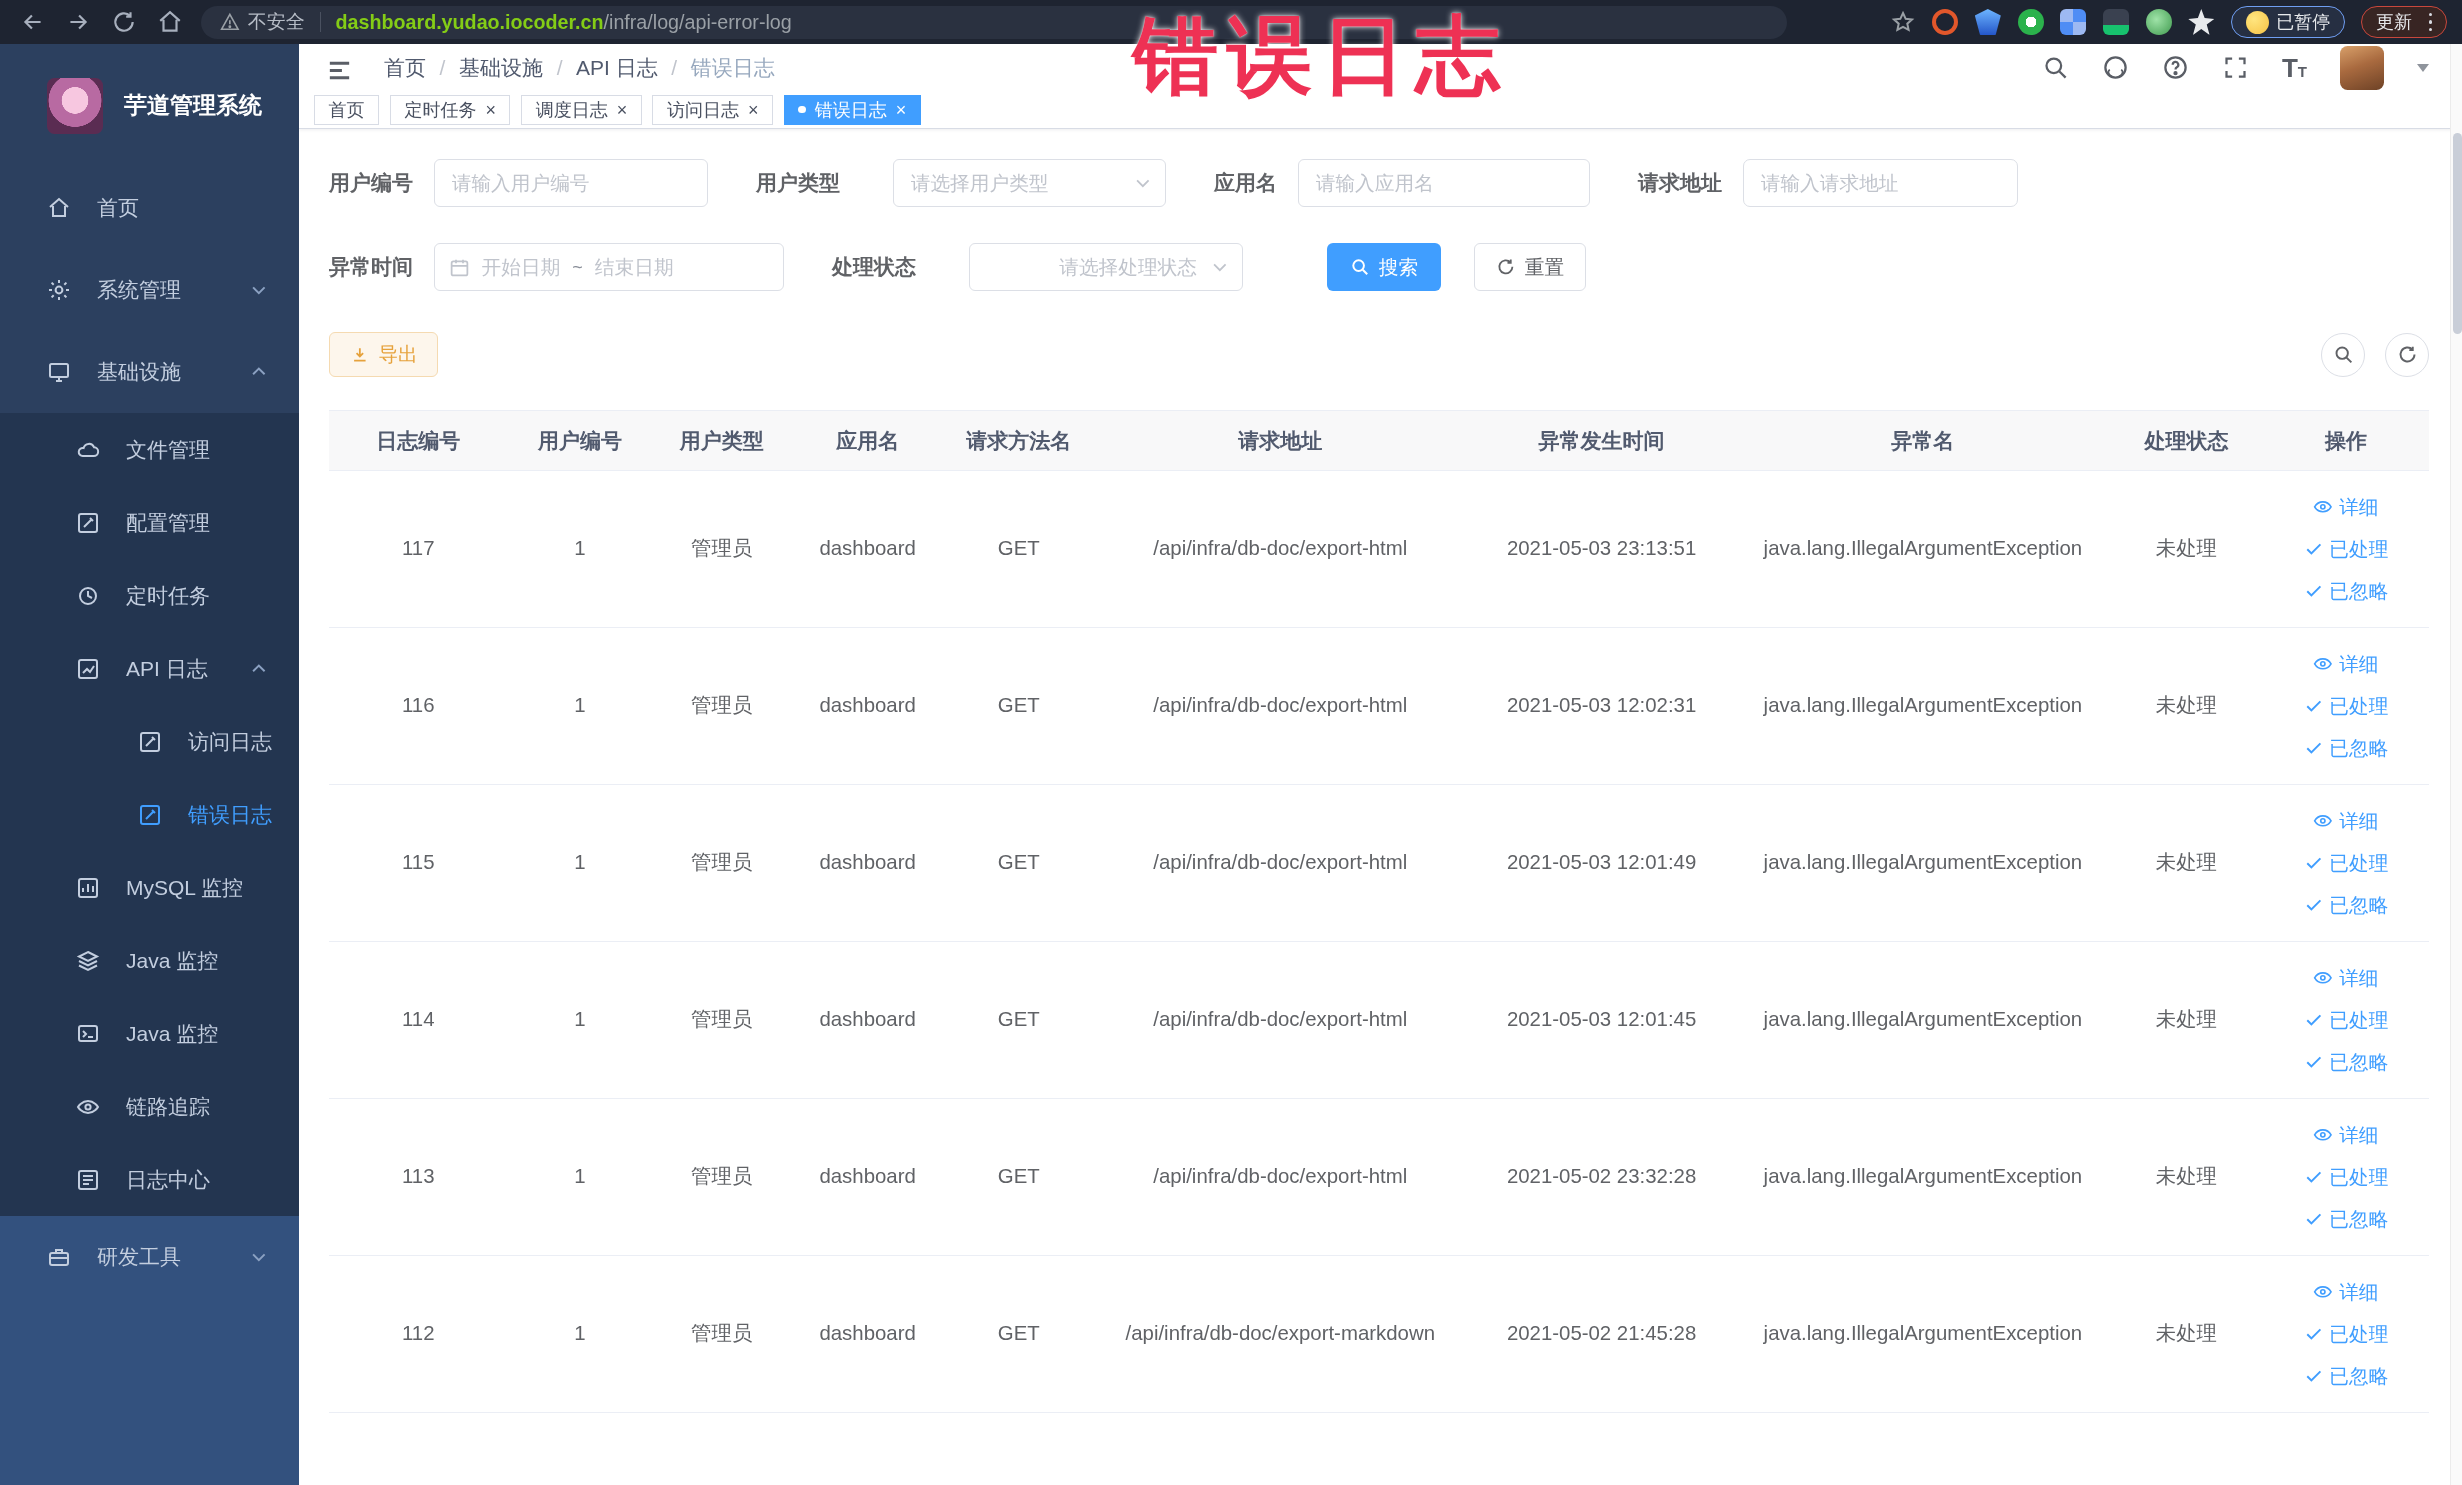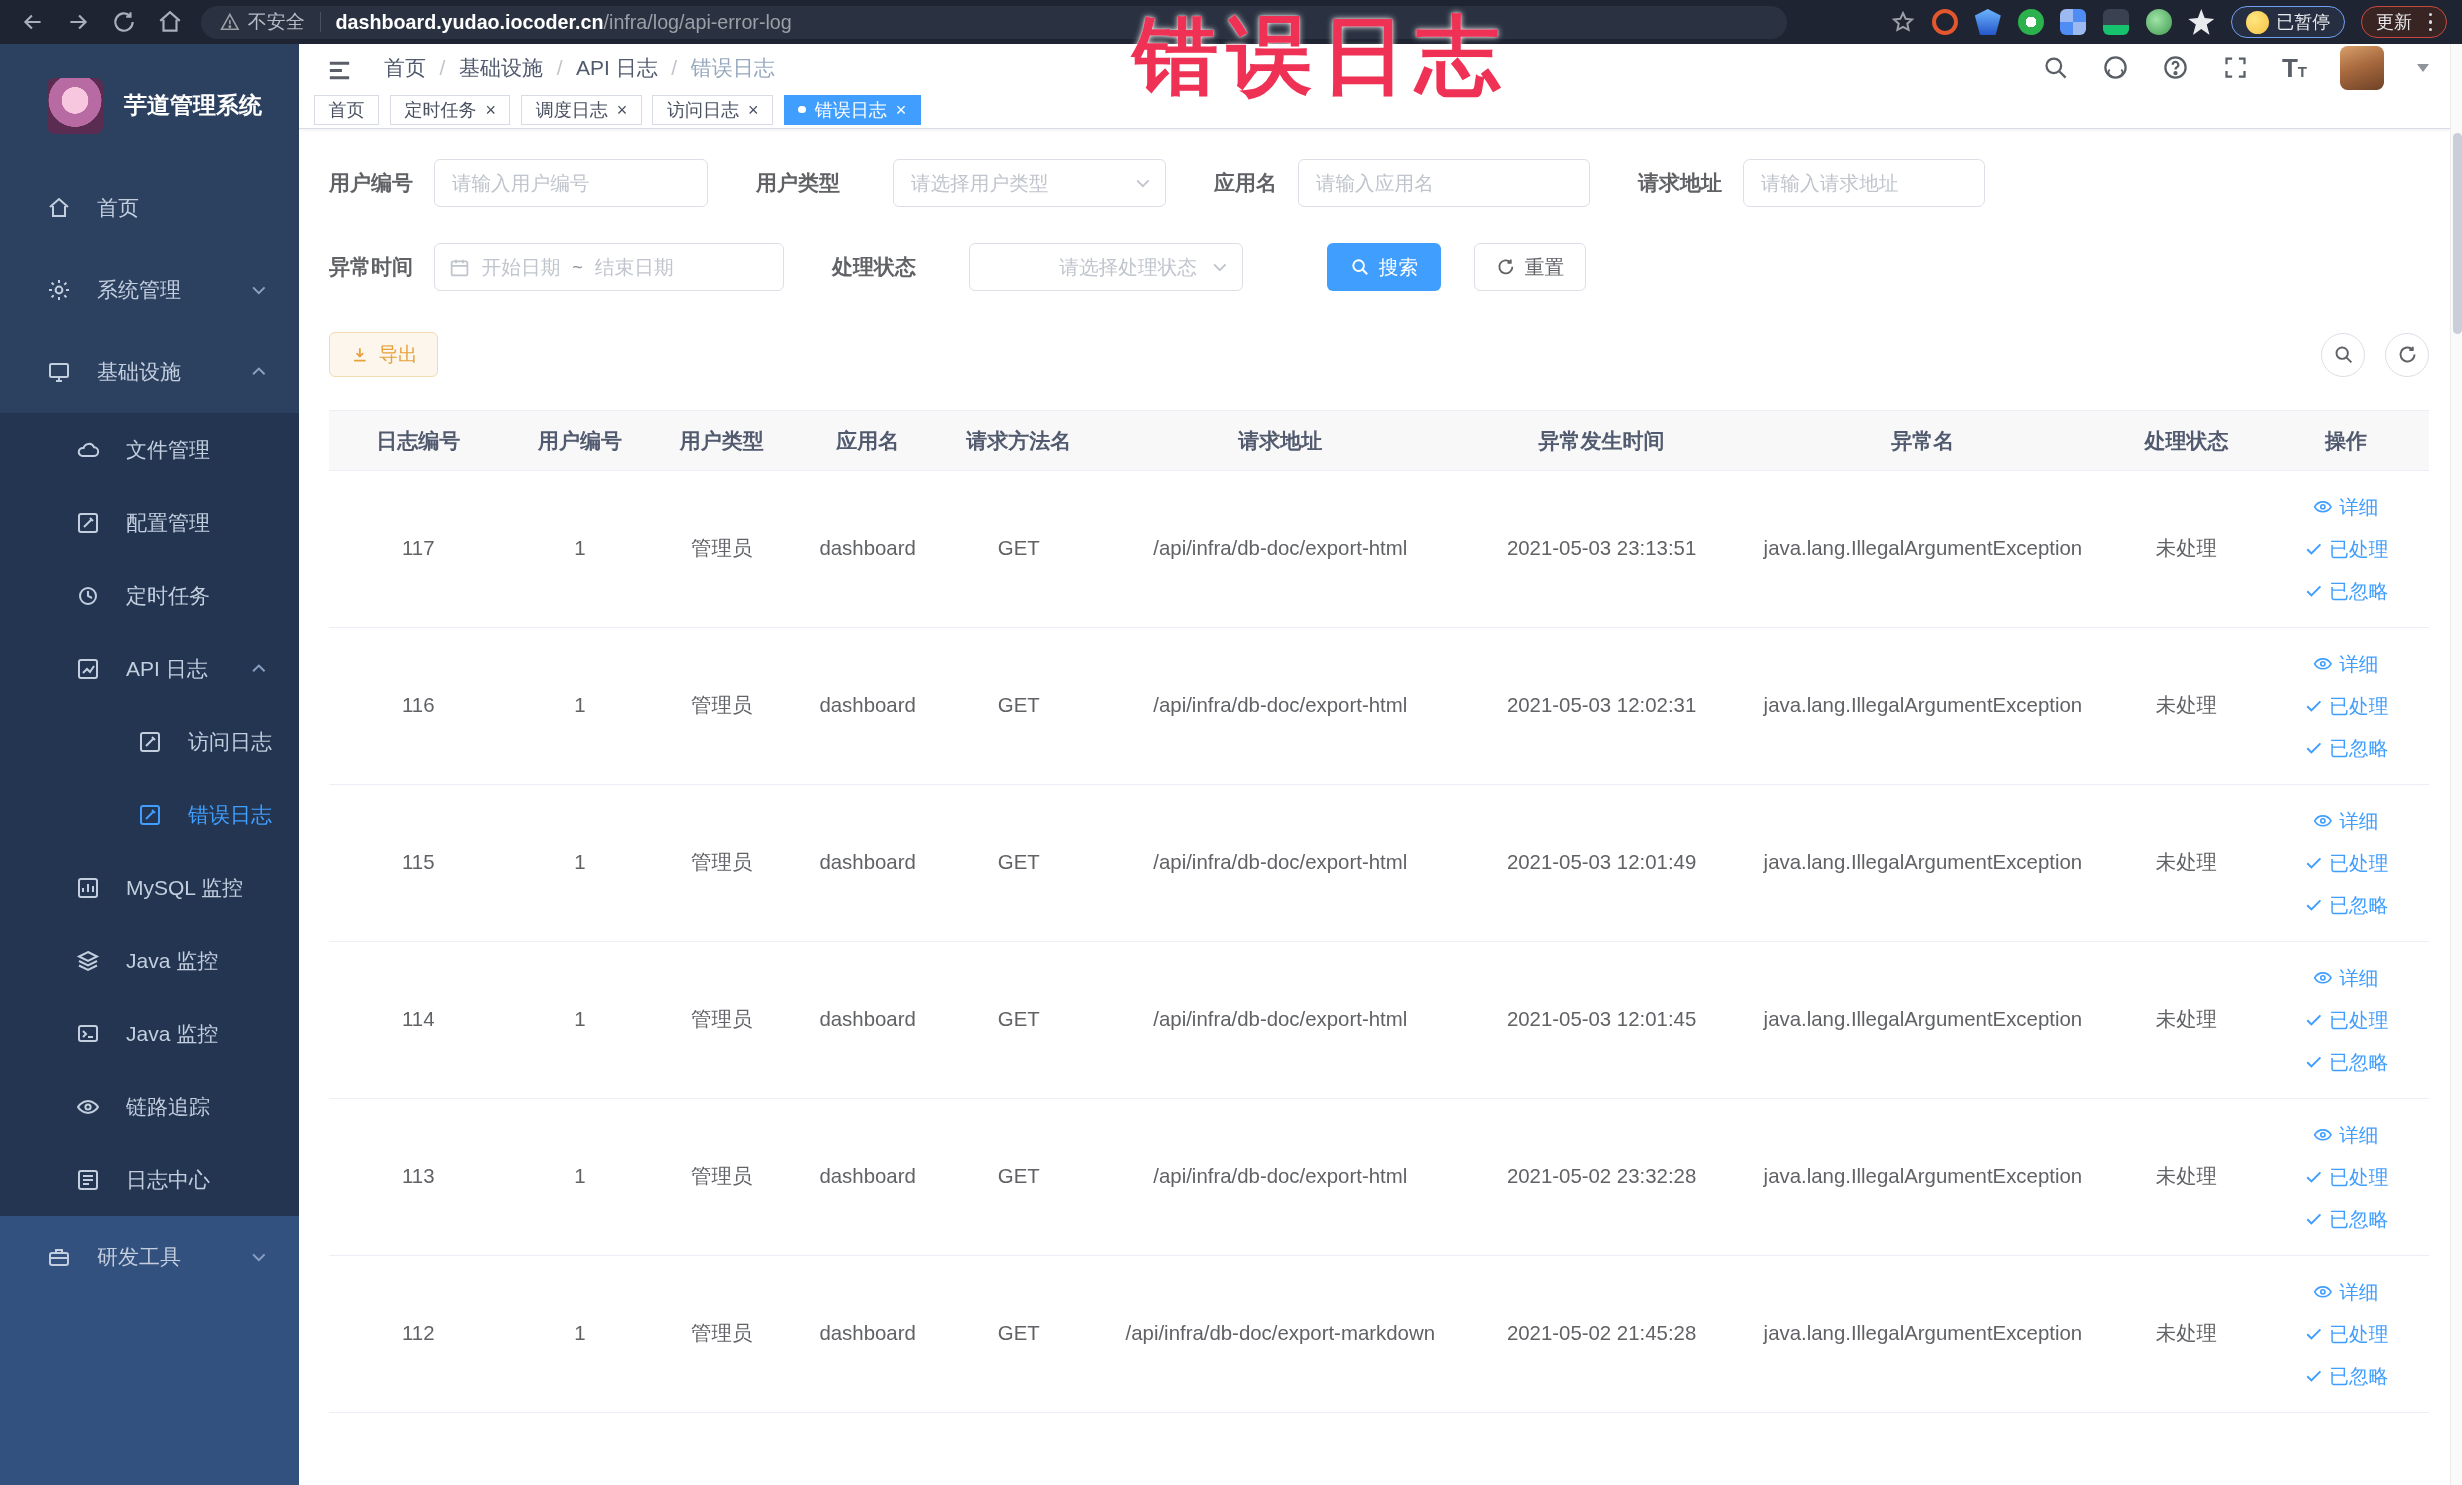--- a/index.html
+++ b/index.html
@@ -9,21 +9,21 @@
   
   .chrome { position:absolute; top:0; left:0; width:2462px; height:44px;
     background:#1e2431; display:flex; align-items:center; z-index:5; }
   .chrome .navic { width:26px; height:26px; margin-left:19.7px; color:#a7afbd; flex:0 0 auto; }
   .chrome .navic svg { width:100%; height:100%; }
   .urlpill { height:33px; margin-left:18px; width:1586px; background:#2a3140;
     border-radius:16.7px; display:flex; align-items:center; padding:0 19.7px; color:#9aa0a6; }
   .urlpill .warn { width:19.7px; height:19.7px; margin-right:7.6px; color:#9aa0a6; }
   .sec-label { font-size:19px; color:#b6bcc6; white-space:nowrap; }
   .pill-div { width:0.8px; height:19.7px; background:#4a5160; margin:0 15px; }
-  .url-domain { font-size:19.7px; color:#ffffff; font-weight:700; }
+  .url-domain { font-size:19.7px; color:#84cc16; font-weight:700; }
   .url-path { font-size:19.7px; color:#9aa0a6; }
   .chrome-right { display:flex; align-items:center; margin-left:auto; margin-right:15px; gap:16.7px; }
   .extic { width:26px; height:26px; border-radius:6px; flex:0 0 auto; }
   .star-ic { color:#9aa0a6; width:24px; height:24px; }
   .chip { height:32px; border-radius:16px; display:flex; align-items:center; padding:0 13.6px; gap:7.6px; }
   .chip.paused { border:1.5px solid #6f9ef2; background:#262f42; }
   .chip.update { border:1.5px solid #c8473c; background:#382523; }
   .chip .txt { font-size:18px; color:#e8eaed; white-space:nowrap; }
   .emoji { width:23px; height:23px; border-radius:50%;
     background:radial-gradient(circle at 35% 35%, #ffe680, #f6c244); position:relative; }
@@ -457,21 +457,21 @@
                 </svg>
             </span>
           </span>
         </div>
         <div class="f-item">
           <span class="f-label">应用名</span>
           <input class="inp" style="width: 292px;" placeholder="请输入应用名">
         </div>
         <div class="f-item" style="margin-right:0">
           <span class="f-label">请求地址</span>
-          <input class="inp" style="width: 242px; border-radius: 7px;" placeholder="请输入请求地址">
+          <input class="inp" style="width: 275px; border-radius: 7px;" placeholder="请输入请求地址">
         </div>
       </div>
 
       <div class="filter-row" style="margin-bottom:41px">
         <div class="f-item">
           <span class="f-label">异常时间</span>
           <span class="date-range">
             <span class="cal">
               <svg viewBox="0 0 24 24" fill="none" stroke="currentColor" stroke-width="2">
                   <rect x="3" y="5" width="18" height="16" rx="2"></rect>

